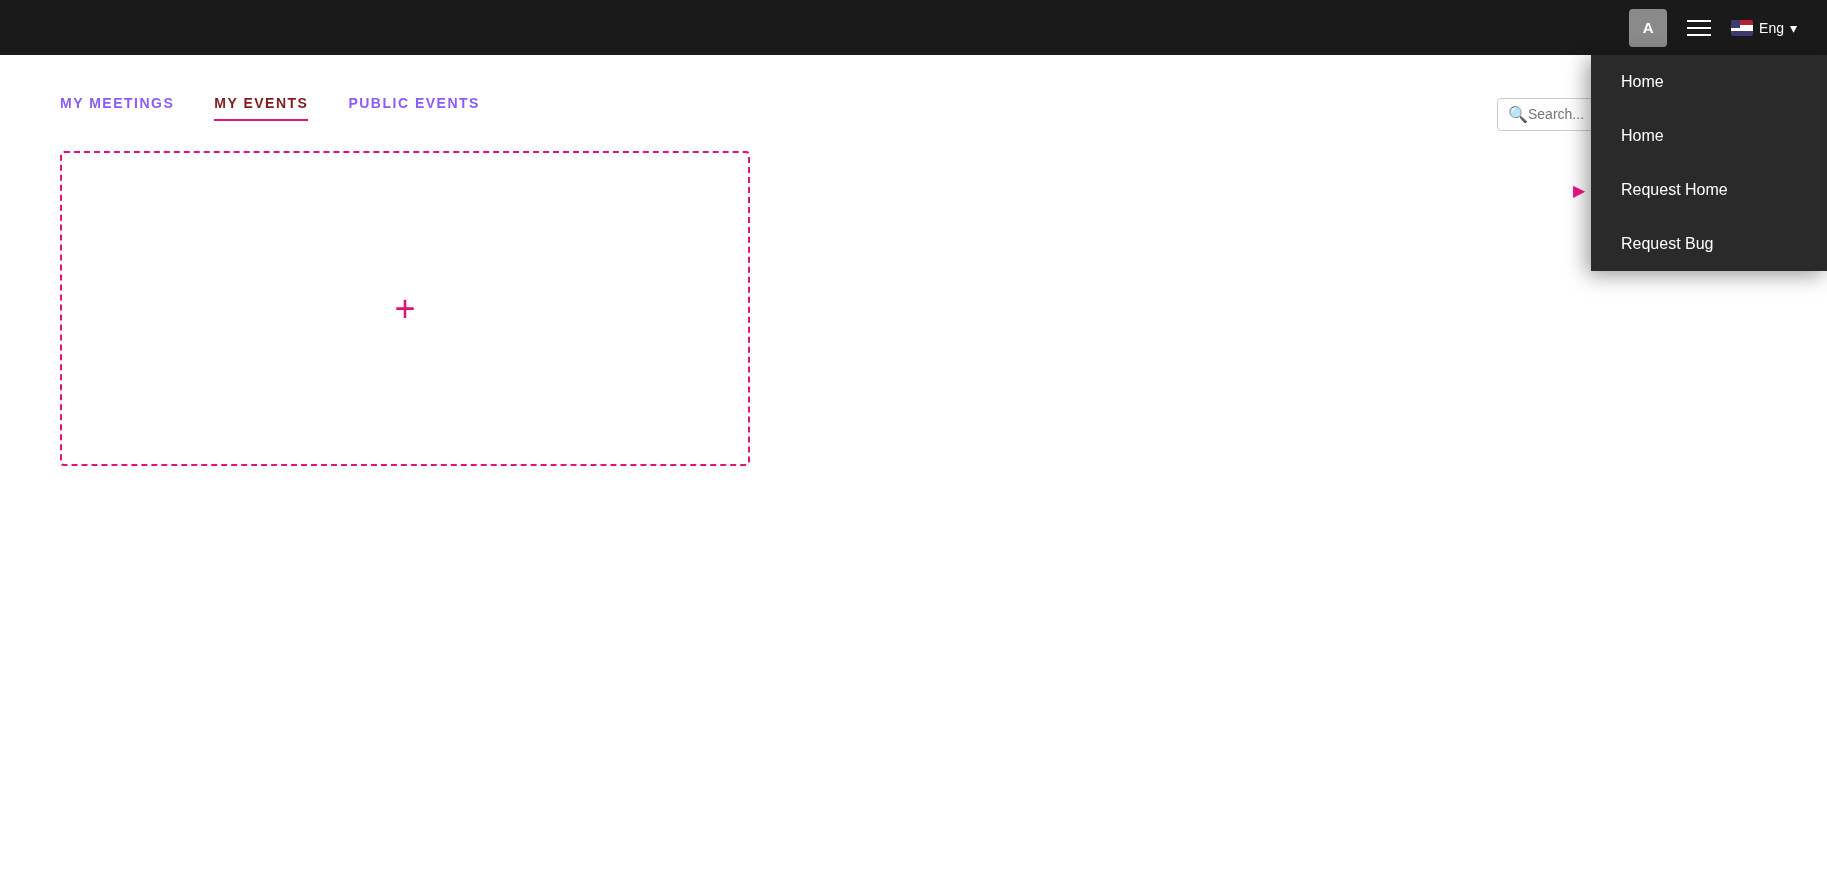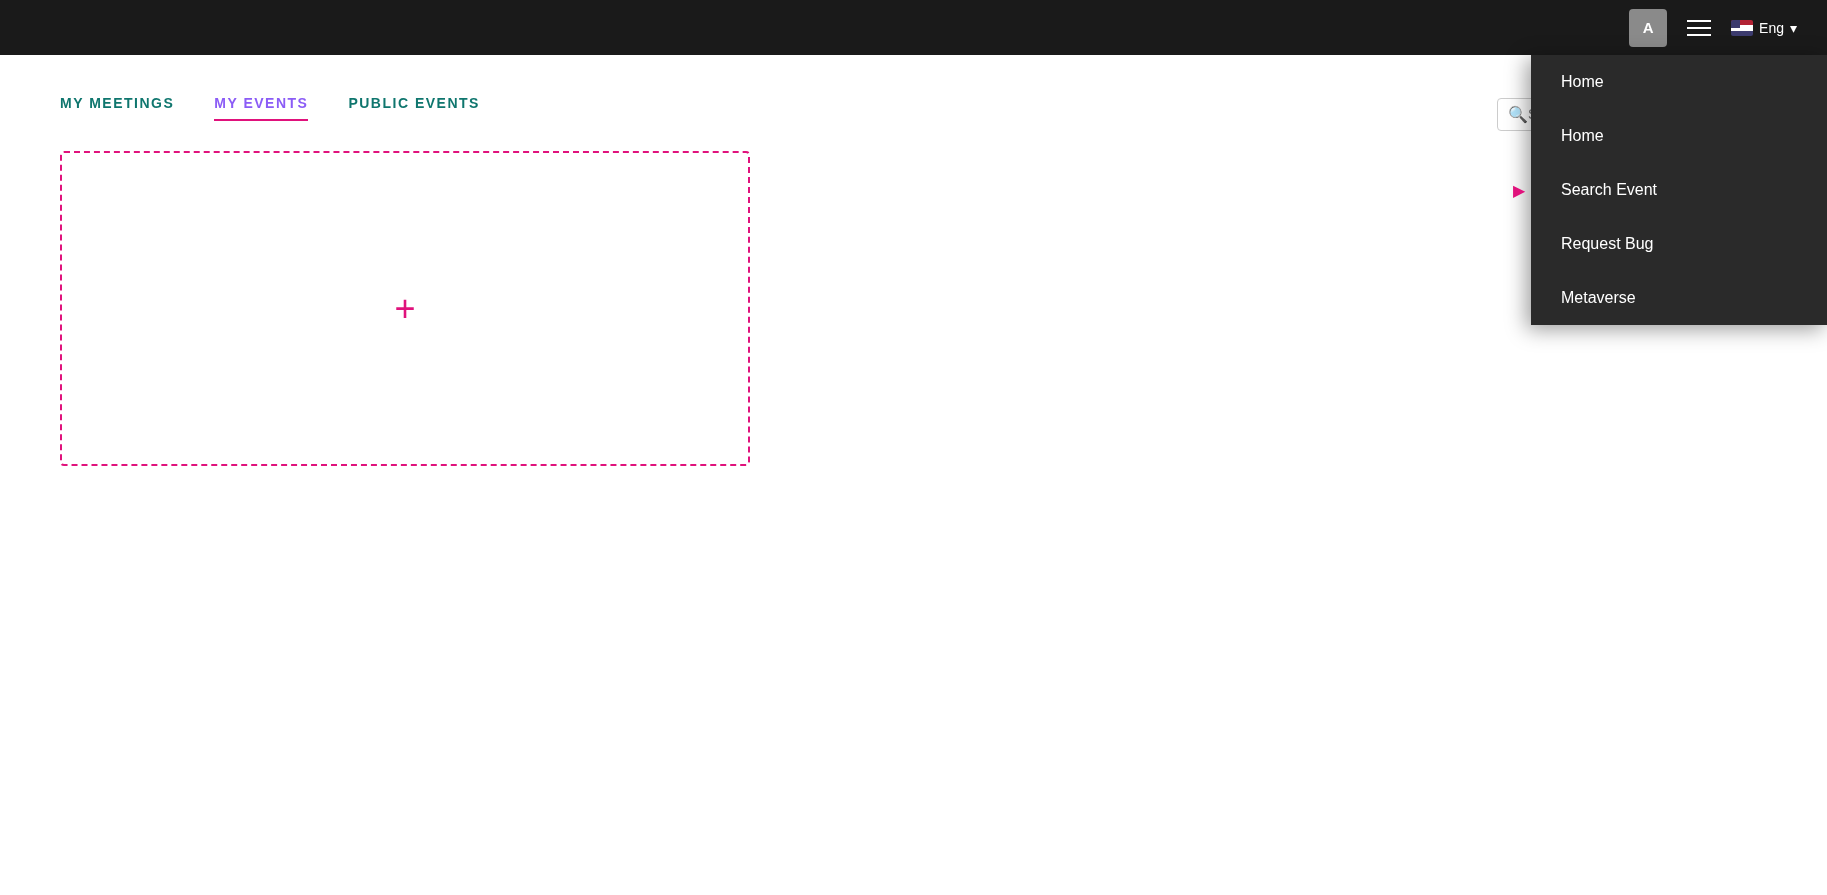--- a/index.html
+++ b/index.html
@@ -89,33 +89,33 @@
     .tabs {
       display: flex;
       gap: 40px;
       margin-bottom: 30px;
     }
 
     .tab {
       font-size: 14px;
       font-weight: 600;
       letter-spacing: 1.5px;
-      color: #0f766e;
+      color: #8b5cf6;
       cursor: pointer;
       padding-bottom: 8px;
       border-bottom: 2px solid transparent;
       text-transform: uppercase;
       background: none;
       border: none;
       border-bottom: 2px solid transparent;
       padding-bottom: 8px;
     }
 
     .tab.active {
-      color: #8b5cf6;
+      color: #7f1d1d;
       border-bottom: 2px solid #e0127c;
     }
 
     
     .search-row {
       display: flex;
       align-items: center;
       justify-content: flex-end;
       margin-bottom: 20px;
       gap: 10px;
@@ -179,21 +179,21 @@
       font-size: 36px;
       color: #e0127c;
       font-weight: 300;
     }
 
     
     .dropdown-menu {
       position: fixed;
       top: 55px;
       right: 0;
-      width: 296px;
+      width: 236px;
       background: #2a2a2a;
       z-index: 200;
       box-shadow: -4px 4px 20px rgba(0,0,0,0.4);
     }
 
     .dropdown-menu-item {
       padding: 18px 30px;
       color: #ffffff;
       font-size: 16px;
       cursor: pointer;
@@ -261,21 +261,18 @@
 
 <div class="dropdown-menu">
   <a class="dropdown-menu-item">
     <span>Home</span>
   </a>
   <a class="dropdown-menu-item">
     <span>Home</span>
   </a>
   <a class="dropdown-menu-item highlighted" style="position:relative;">
     <span class="arrow-indicator" style="color:#e0127c; margin-right:2px;">▶</span>
-    <span>Search Event</span>
+    <span>Request Home</span>
   </a>
   <a class="dropdown-menu-item">
     <span>Request Bug</span>
   </a>
-  <a class="dropdown-menu-item">
-    <span>Metaverse</span>
-  </a>
 </div>
 
 </body></html>

